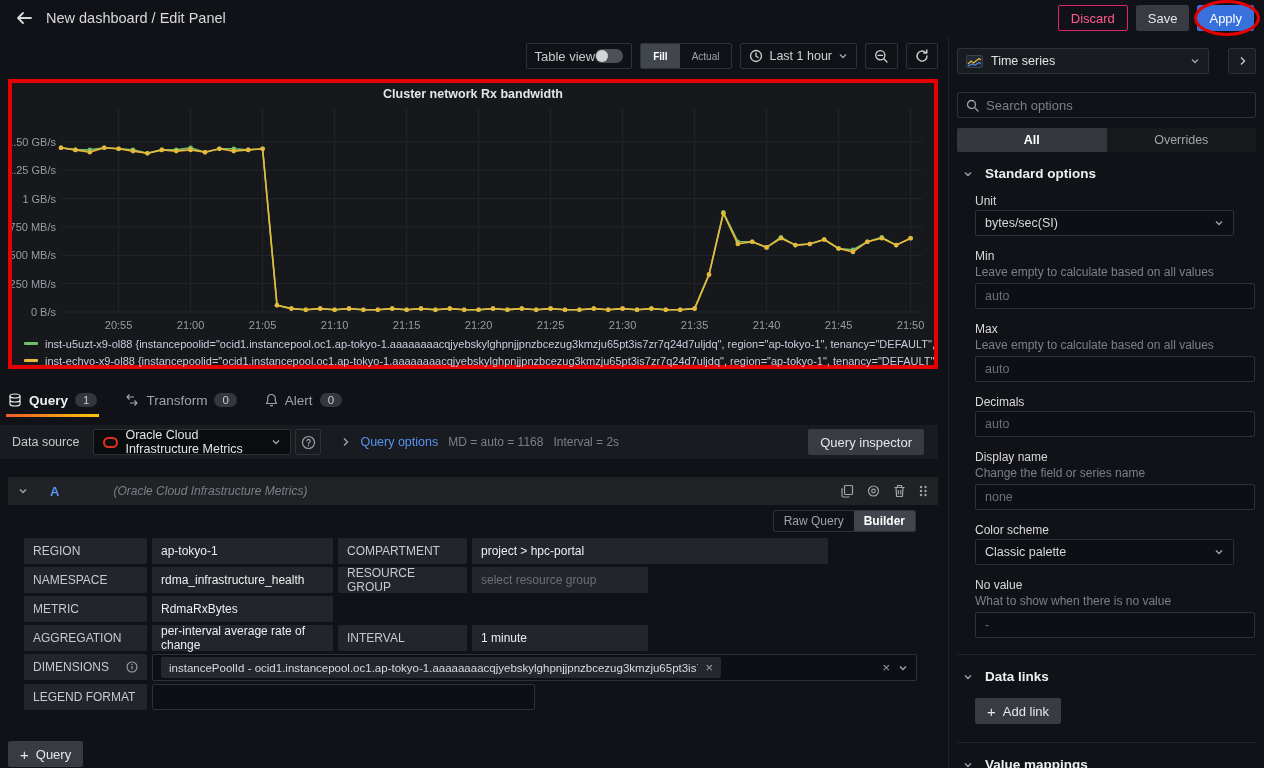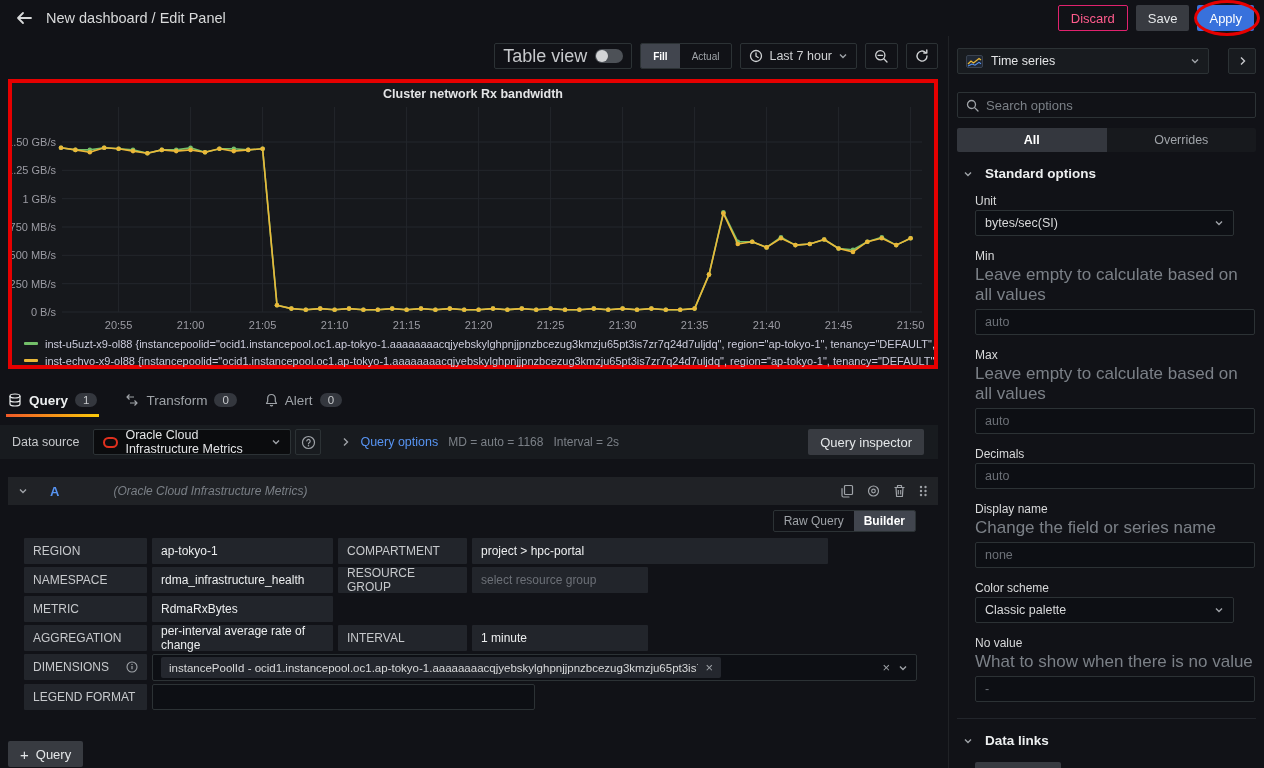--- a/index.html
+++ b/index.html
@@ -22,21 +22,21 @@
   .btn-discard { background:transparent; border:1px solid #e0226e; color:#ff5c8d; }
   .apply-ellipse { position:absolute; right:-6px; top:-5px; width:66px; height:36px; border:3px solid #e60000; border-radius:50%; pointer-events:none; }
 
   
   .main { display:flex; height:732px; }
   .left { width:948px; position:relative; }
   .sidebar { width:316px; border-left:1px solid #202226; padding:6px 8px 0 8px; background:#111217; }
 
   
   .panel-toolbar { display:flex; justify-content:flex-end; align-items:center; gap:8px; margin:6px 10px 0 0; height:28px; }
-  .tool-box { display:flex; align-items:center; gap:8px; border:1px solid #2c3235; border-radius:2px; height:26px; padding:0 8px; color:#c7c9cc; font-size:18px; background:#111217; }
+  .tool-box { display:flex; align-items:center; gap:0; border:1px solid #2c3235; border-radius:2px; height:26px; padding:0 8px; color:#c7c9cc; font-size:13px; background:#111217; }
   .toggle { width:28px; height:14px; background:#4d5157; border-radius:8px; position:relative; display:inline-block; }
   .toggle .knob { position:absolute; left:1px; top:1px; width:12px; height:12px; border-radius:50%; background:#d3d4d6; }
   .seg { display:flex; border:1px solid #2c3235; border-radius:2px; height:26px; overflow:hidden; background:#111217; }
   .seg button { background:transparent; border:none; color:#9fa3a8; font-size:10px; padding:0 12px; }
   .seg button.active { background:#41454e; color:#fff; font-weight:700; }
   .tool-btn { display:flex; align-items:center; gap:6px; border:1px solid #2c3235; border-radius:2px; height:26px; padding:0 8px; background:#111217; color:#d0d2d4; font-size:12.5px; font-weight:500; }
   .icon { display:inline-flex; align-items:center; justify-content:center; }
 
   
   .chart-annotation { margin:9px 8px 0 8px; border:4px solid #e60000; width:930px; height:290px; }
@@ -100,21 +100,21 @@
   .search-box { margin-top:18px; height:26px; border:1px solid #2c3235; border-radius:2px; display:flex; align-items:center; padding:0 8px; gap:7px; background:#111217; }
   .search-box input { flex:1; background:transparent; border:none; outline:none; color:#d8d9da; font-size:13px; font-family:inherit; }
   .search-box input::placeholder { color:#7b8087; }
   .side-tabs { margin-top:10px; display:flex; height:24px; border-radius:2px; overflow:hidden; background:#17191d; }
   .side-tab { flex:1; display:flex; align-items:center; justify-content:center; font-size:12.5px; color:#9fa3a8; cursor:pointer; }
   .side-tab.active { background:#34373e; color:#fff; font-weight:700; }
   .section { padding:14px 0 16px 0; border-bottom:1px solid #22252b; }
   .section-head { display:flex; align-items:center; gap:12px; color:#eceeef; font-weight:700; font-size:13.5px; padding-left:6px; cursor:pointer; }
   .opt { margin:13px 0 0 18px; }
   .opt-label { font-size:12px; font-weight:500; color:#d8d9da; margin-bottom:2px; }
-  .opt-desc { font-size:17px; color:#7b8087; margin-bottom:4px; }
+  .opt-desc { font-size:12px; color:#7b8087; margin-bottom:4px; }
   .opt-select { width:259px; height:26px; background:#0d0f14; border:1px solid #2c3235; border-radius:2px; display:flex; align-items:center; padding:0 9px; color:#d8d9da; font-size:12.5px; cursor:pointer; }
   .opt-select .cv { margin-left:auto; }
   .opt-input { width:280px; height:26px; background:#0d0f14; border:1px solid #2c3235; border-radius:2px; color:#d8d9da; padding:0 9px; font-size:12.5px; }
   .opt-input::placeholder { color:#6c7077; }
   .add-link-btn { margin:14px 0 2px 18px; display:inline-flex; align-items:center; gap:7px; }
   .cv { color:#9fa3a8; }
 </style>
 </head>
 <body>
 
@@ -152,21 +152,21 @@
           <button class="active">Fill</button>
           <button>Actual</button>
         </div>
         <button class="tool-btn">
           <span class="icon">
             <svg width="14" height="14" viewBox="0 0 14 14">
                 <circle cx="7" cy="7" r="5.5" stroke="#d0d2d4" fill="none" stroke-width="1.3"></circle>
                 <path d="M7 4v3.2l2.2 1.3" stroke="#d0d2d4" fill="none" stroke-width="1.3" stroke-linecap="round"></path>
               </svg>
           </span>
-          <span>Last 7 hour</span>
+          <span>Last 1 hour</span>
           <span class="icon">
             <svg width="10" height="10" viewBox="0 0 10 10">
                 <path d="M2 3.5l3 3 3-3" stroke="#9fa3a8" fill="none" stroke-width="1.4"></path>
               </svg>
           </span>
         </button>
         <button class="tool-btn">
           <span class="icon">
             <svg width="15" height="15" viewBox="0 0 15 15">
                 <circle cx="6.3" cy="6.3" r="4.6" stroke="#d0d2d4" fill="none" stroke-width="1.3"></circle>

